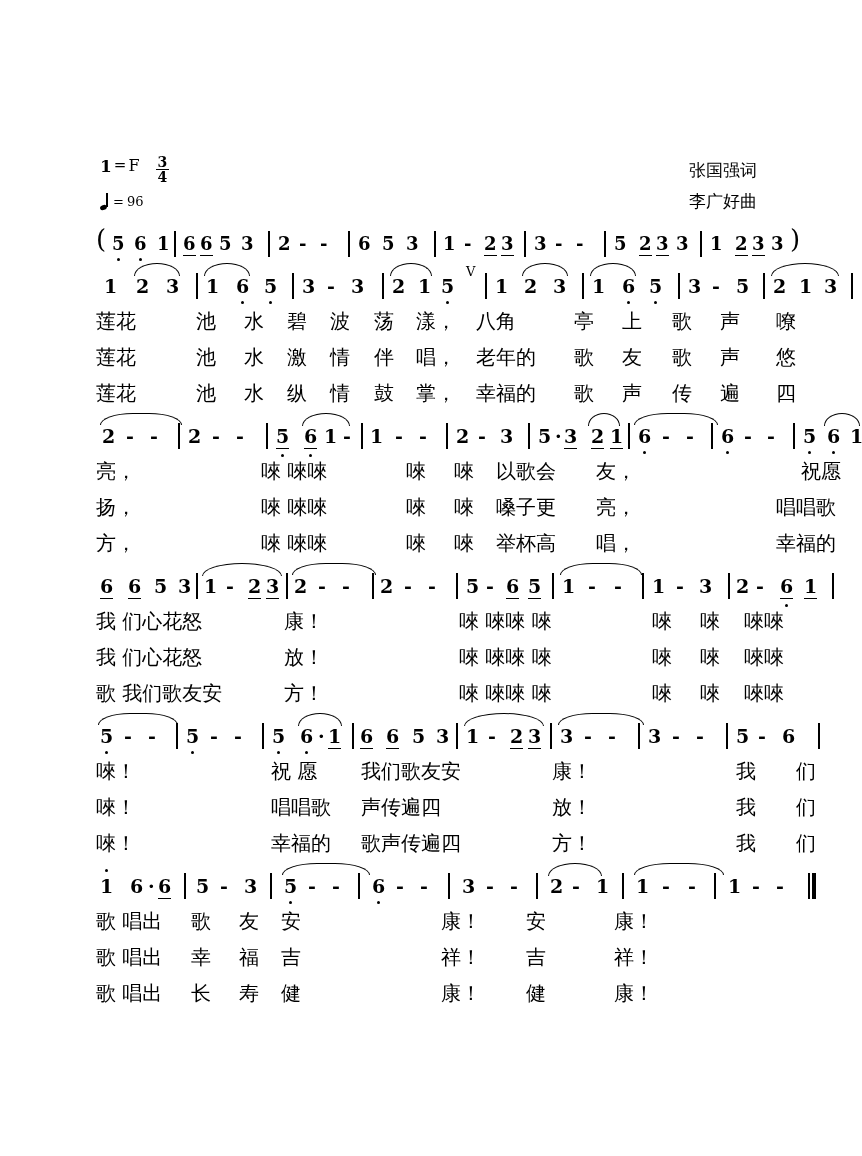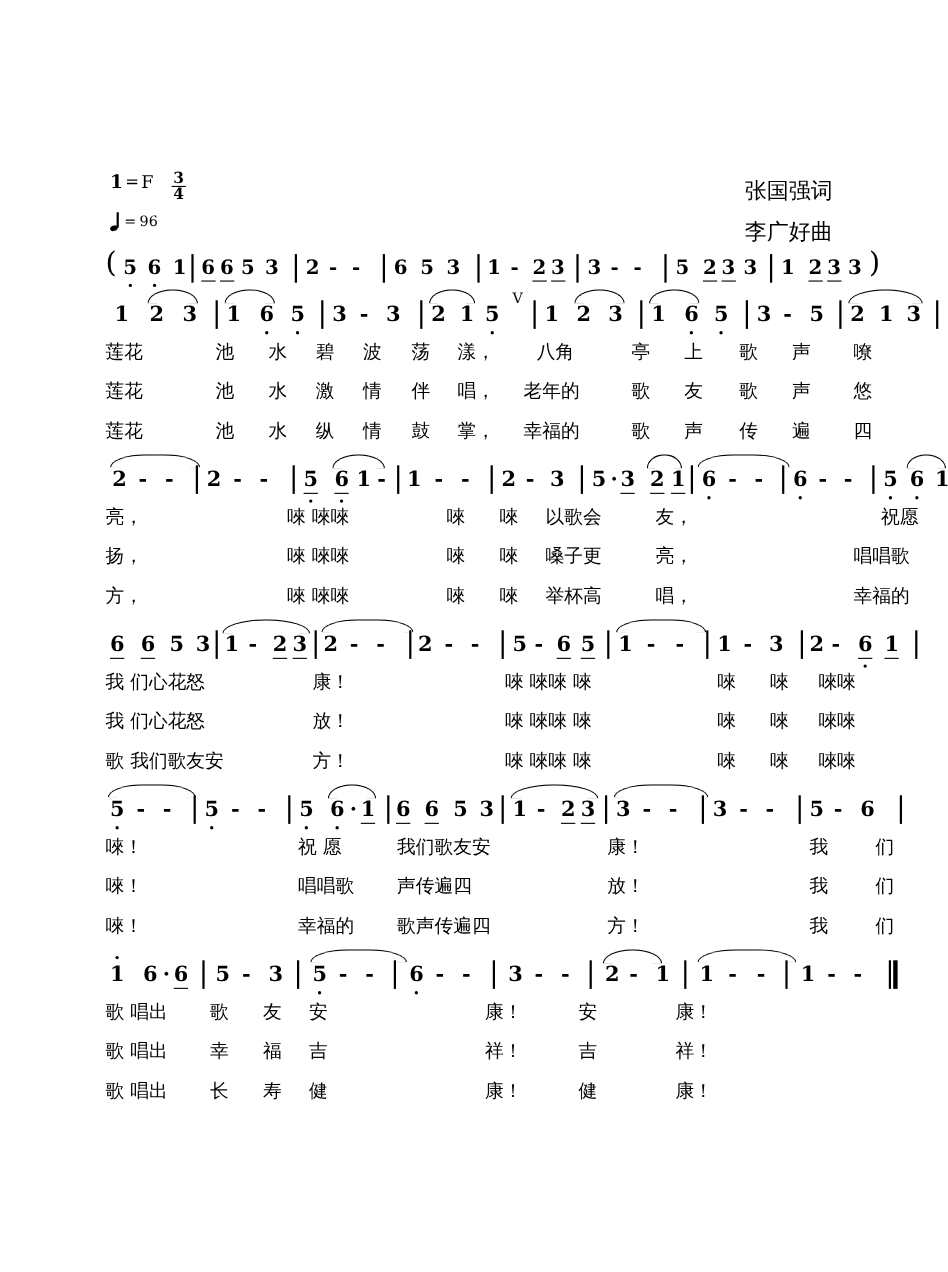--- a/index.html
+++ b/index.html
@@ -88,21 +88,21 @@
     position: absolute;
     left: 6px; bottom: 3px;
     width: 1.6px; height: 14px;
     background: #000;
   }
   .credits {
     position: absolute;
     right: 105px;
     top: 155px;
     font-family: "DejaVu Sans", "Liberation Sans", sans-serif;
-    font-size: 20px;
+    font-size: 17px;
     line-height: 1.85;
     text-align: right;
   }
 
   
   .score {
     position: absolute;
     left: 96px;
     top: 222px;
     width: 680px;
@@ -183,21 +183,21 @@
     font-family: "DejaVu Serif", "Liberation Serif", serif;
     font-size: 13px;
     font-weight: normal;
   }
 
   
   .lyricline {
     position: relative;
     height: 36px;
     font-family: "DejaVu Sans", "Liberation Sans", sans-serif;
-    font-size: 17px;
+    font-size: 20px;
   }
   .ly {
     position: absolute;
     top: 4px;
     white-space: nowrap;
     letter-spacing: 0px;
   }
 
   .footer {
     position: absolute;
@@ -323,21 +323,21 @@
           <span class="g" style="left: 728px;"><span class="">3</span></span>
         </div>
         <div class="lyricline">
           <span class="ly" style="left: 0px;">莲花</span>
           <span class="ly" style="left: 100px;">池</span>
           <span class="ly" style="left: 148px;">水</span>
           <span class="ly" style="left: 191px;">碧</span>
           <span class="ly" style="left: 234px;">波</span>
           <span class="ly" style="left: 278px;">荡</span>
           <span class="ly" style="left: 320px;">漾，</span>
-          <span class="ly" style="left: 380px; margin-left: 12px;">八角</span>
+          <span class="ly" style="left: 380px;">八角</span>
           <span class="ly" style="left: 478px;">亭</span>
           <span class="ly" style="left: 526px;">上</span>
           <span class="ly" style="left: 576px;">歌</span>
           <span class="ly" style="left: 624px;">声</span>
           <span class="ly" style="left: 680px;">嘹</span>
         </div>
         <div class="lyricline">
           <span class="ly" style="left: 0px;">莲花</span>
           <span class="ly" style="left: 100px;">池</span>
           <span class="ly" style="left: 148px;">水</span>

